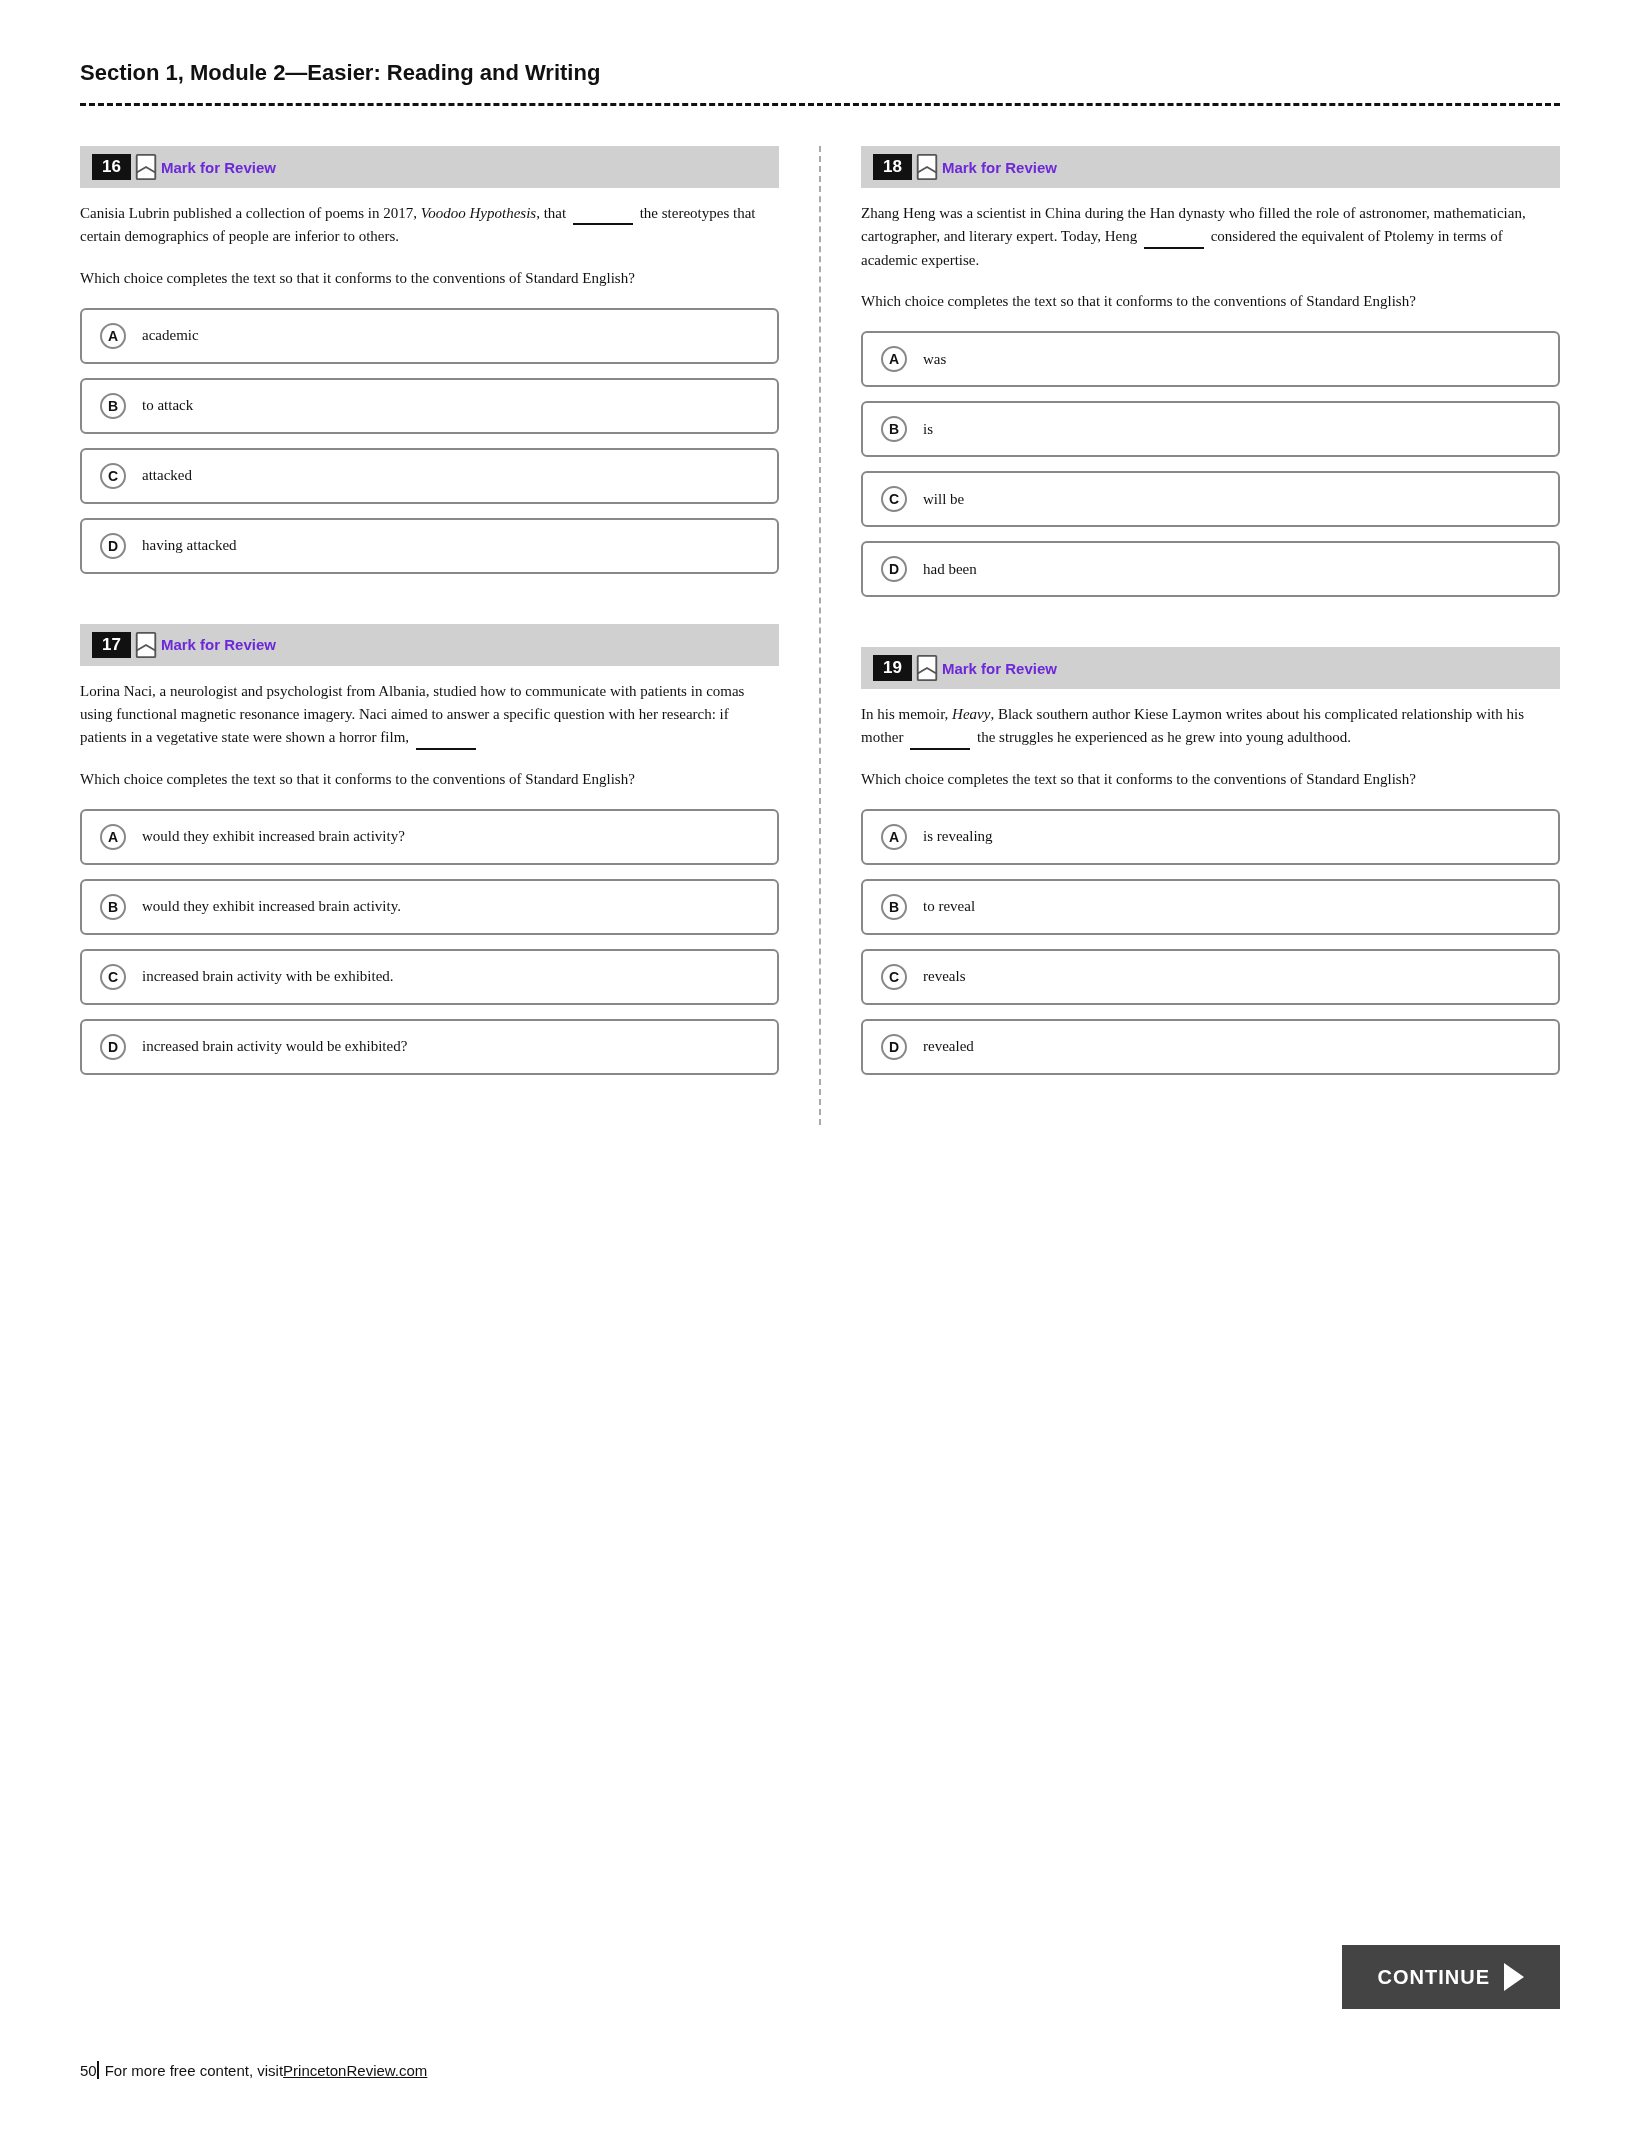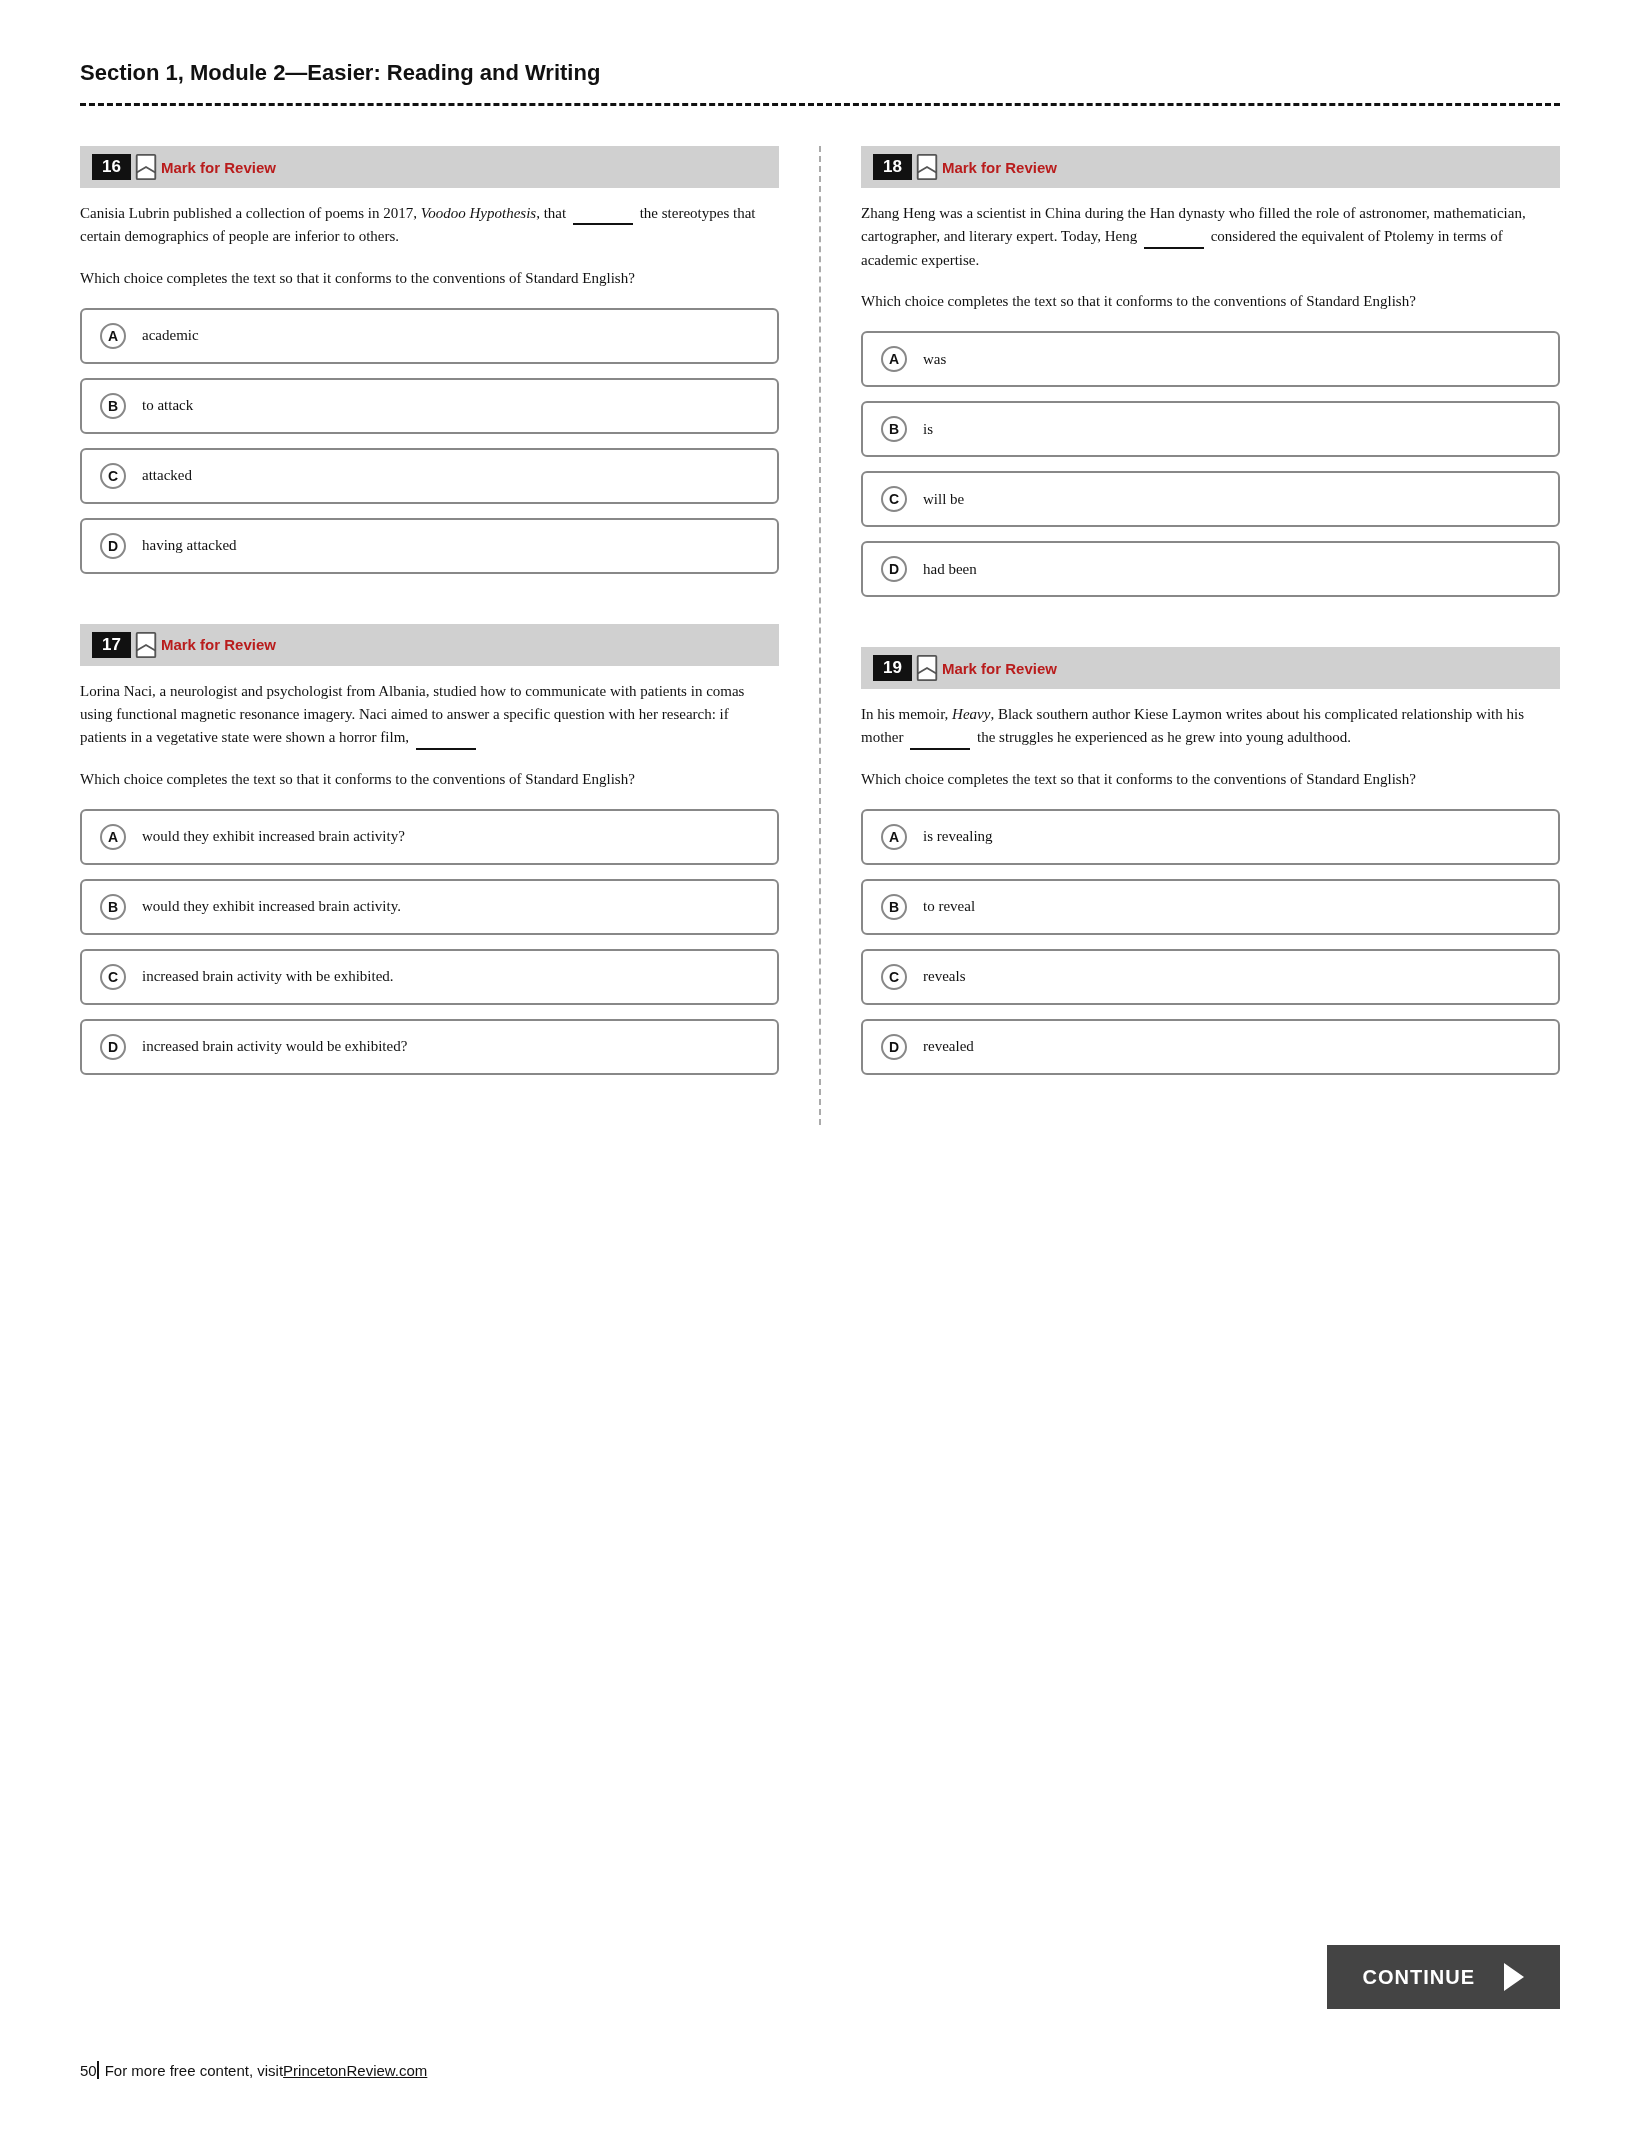--- a/index.html
+++ b/index.html
@@ -61,21 +61,21 @@
     }
     .bookmark-icon {
       width: 22px;
       height: 26px;
       display: inline-block;
     }
     .mark-for-review {
       font-family: Arial, Helvetica, sans-serif;
       font-size: 15px;
       font-weight: bold;
-      color: #b91c1c;
+      color: #6d28d9;
     }
     .question-text {
       font-size: 15px;
       line-height: 1.55;
       margin-bottom: 18px;
     }
     .question-text em {
       font-style: italic;
     }
     .blank {
@@ -120,21 +120,21 @@
       right: 80px;
       bottom: 120px;
       background: #444;
       color: #fff;
       font-family: Arial, Helvetica, sans-serif;
       font-size: 20px;
       font-weight: bold;
       padding: 18px 36px;
       display: flex;
       align-items: center;
-      gap: 29px;
+      gap: 14px;
       cursor: pointer;
       letter-spacing: 1px;
     }
     .arrow-right {
       display: inline-block;
       width: 0;
       height: 0;
       border-top: 14px solid transparent;
       border-bottom: 14px solid transparent;
       border-left: 20px solid #fff;

